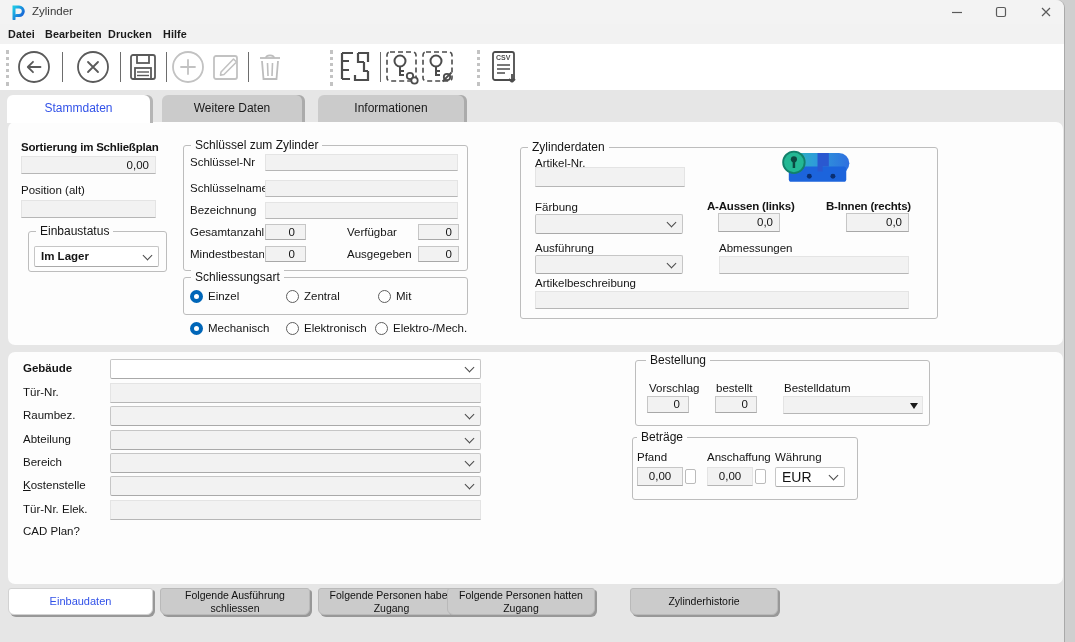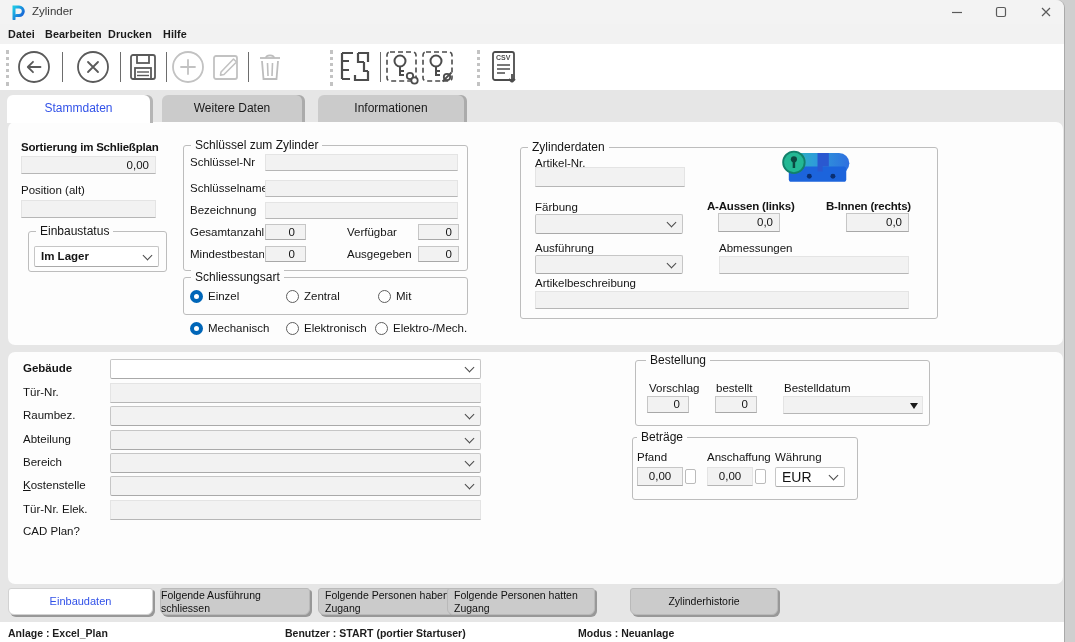--- a/index.html
+++ b/index.html
@@ -22,21 +22,21 @@
 .combo{position:absolute;background:#f2f2f2;border:1px solid #c6c6c6;border-bottom-color:#a9a9a9;border-radius:2px;font-size:14px;color:#141414;padding-left:6px}
 .combo.white{background:#fff}
 .chev{position:absolute;right:7px;top:50%;width:7px;height:7px;border-right:1.5px solid #4a4a4a;border-bottom:1.5px solid #4a4a4a;transform:translateY(-72%) rotate(45deg)}
 .grp{position:absolute;border:1px solid #bdbdbd;border-radius:3px}
 .leg{position:absolute;top:-8px;left:7px;background:#fdfdfd;padding:0 4px;font-size:12px;color:#141414;white-space:nowrap;line-height:14px}
 .radio{position:absolute;width:13px;height:13px;border-radius:50%;background:#fff;border:1px solid #5f5f5f}
 .radio.sel{border:4px solid #0066b8}
 .menu-item{position:absolute;top:4px;font-size:10.8px;font-weight:bold;color:#1b1b1b;letter-spacing:0.1px}
 .ttab{position:absolute;top:95px;height:27px;background:#cbcbcb;border-radius:6px 6px 0 0;box-shadow:3px 0 0 #ababab;font-size:12px;color:#1a1a1a;text-align:center;line-height:27px}
 .ttab.active{background:#fff;color:#3252e8;height:28px;box-shadow:3px 0 0 #b5b5b5;z-index:5}
-.btab{position:absolute;top:588px;height:27px;background:#cbcbcb;border:1px solid #b9b9b9;border-radius:3px 3px 6px 6px;box-shadow:2px 2px 0 #989898;font-size:10.5px;color:#111;display:flex;align-items:center;justify-content:center;text-align:left;line-height:1.15}
+.btab{position:absolute;top:588px;height:27px;background:#cbcbcb;border:1px solid #b9b9b9;border-radius:3px 3px 6px 6px;box-shadow:2px 2px 0 #989898;font-size:10.5px;color:#111;display:flex;align-items:center;justify-content:center;text-align:center;line-height:1.15}
 .btab.active{background:#fff;color:#3252e8;border-color:#d2d2d2;font-size:11px}
 .tsep{position:absolute;top:8px;height:30px;width:1px;background:#6d6d6d}
 .grip{position:absolute;top:6px;height:36px;width:0;border-left:3px dotted #c3c3c3}
 .ticon{position:absolute;top:6px}
 .status{position:absolute;top:5px;font-size:10.5px;font-weight:bold;color:#1c1c1c;white-space:nowrap}
 .winbtn{position:absolute;top:4px;width:16px;height:16px}
 .smbtn{position:absolute;background:#fff;border:1px solid #bbb;border-radius:2px}
 </style>
 </head>
 <body>
@@ -273,20 +273,15 @@
   <span class="smbtn" style="left:755px;top:469px;width:11px;height:15px"></span>
   <span class="lbl" style="left:775px;top:451px">Währung</span>
   <div class="combo white" style="left:775px;top:467px;width:70px;height:20px;line-height:18px"><span>EUR</span><span class="chev"></span></div>
 
   <div class="btab active" style="left:8px;width:145px">Einbaudaten</div>
   <div class="btab" style="left:160px;width:150px">Folgende Ausführung schliessen</div>
   <div class="btab" style="left:318px;width:147px;padding:0 6px">Folgende Personen haben Zugang</div>
   <div class="btab" style="left:447px;width:148px;padding:0 6px">Folgende Personen hatten Zugang</div>
   <div class="btab" style="left:630px;width:148px">Zylinderhistorie</div>
 
-  <div id="statusbar">
-    <span class="status" style="left:8px">Anlage : Excel_Plan</span>
-    <span class="status" style="left:285px">Benutzer : START  (portier Startuser)</span>
-    <span class="status" style="left:578px">Modus : Neuanlage</span>
-  </div>
 
 </div>
 </div>
 
 </body></html>

